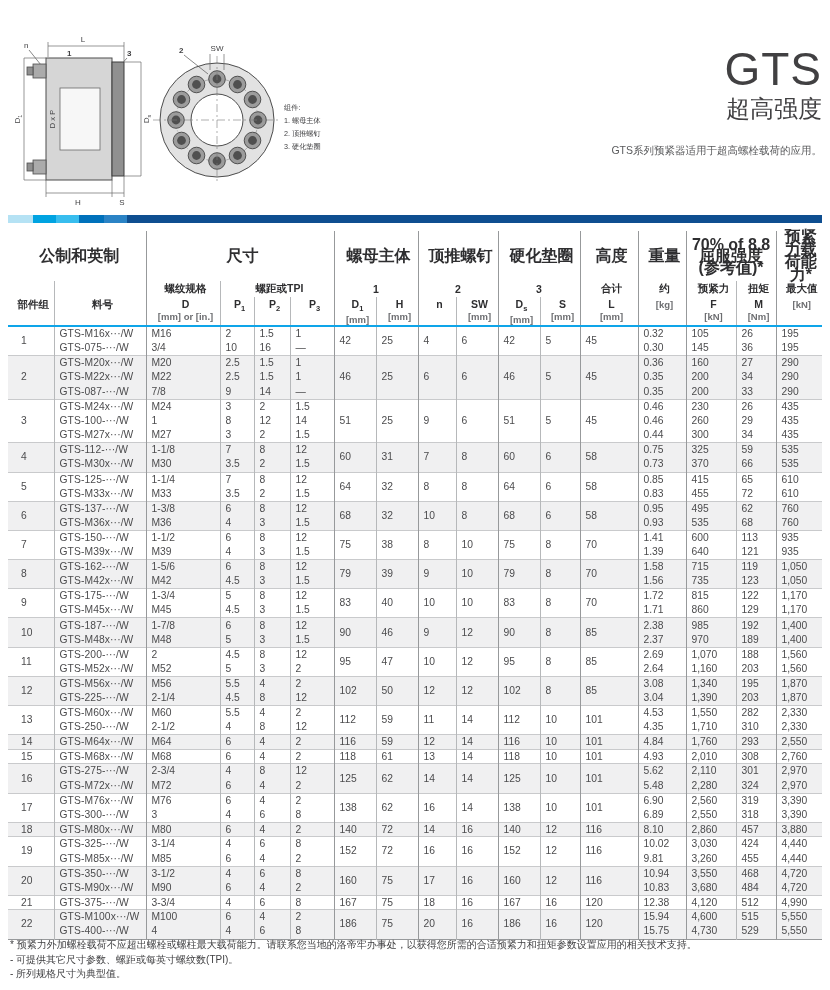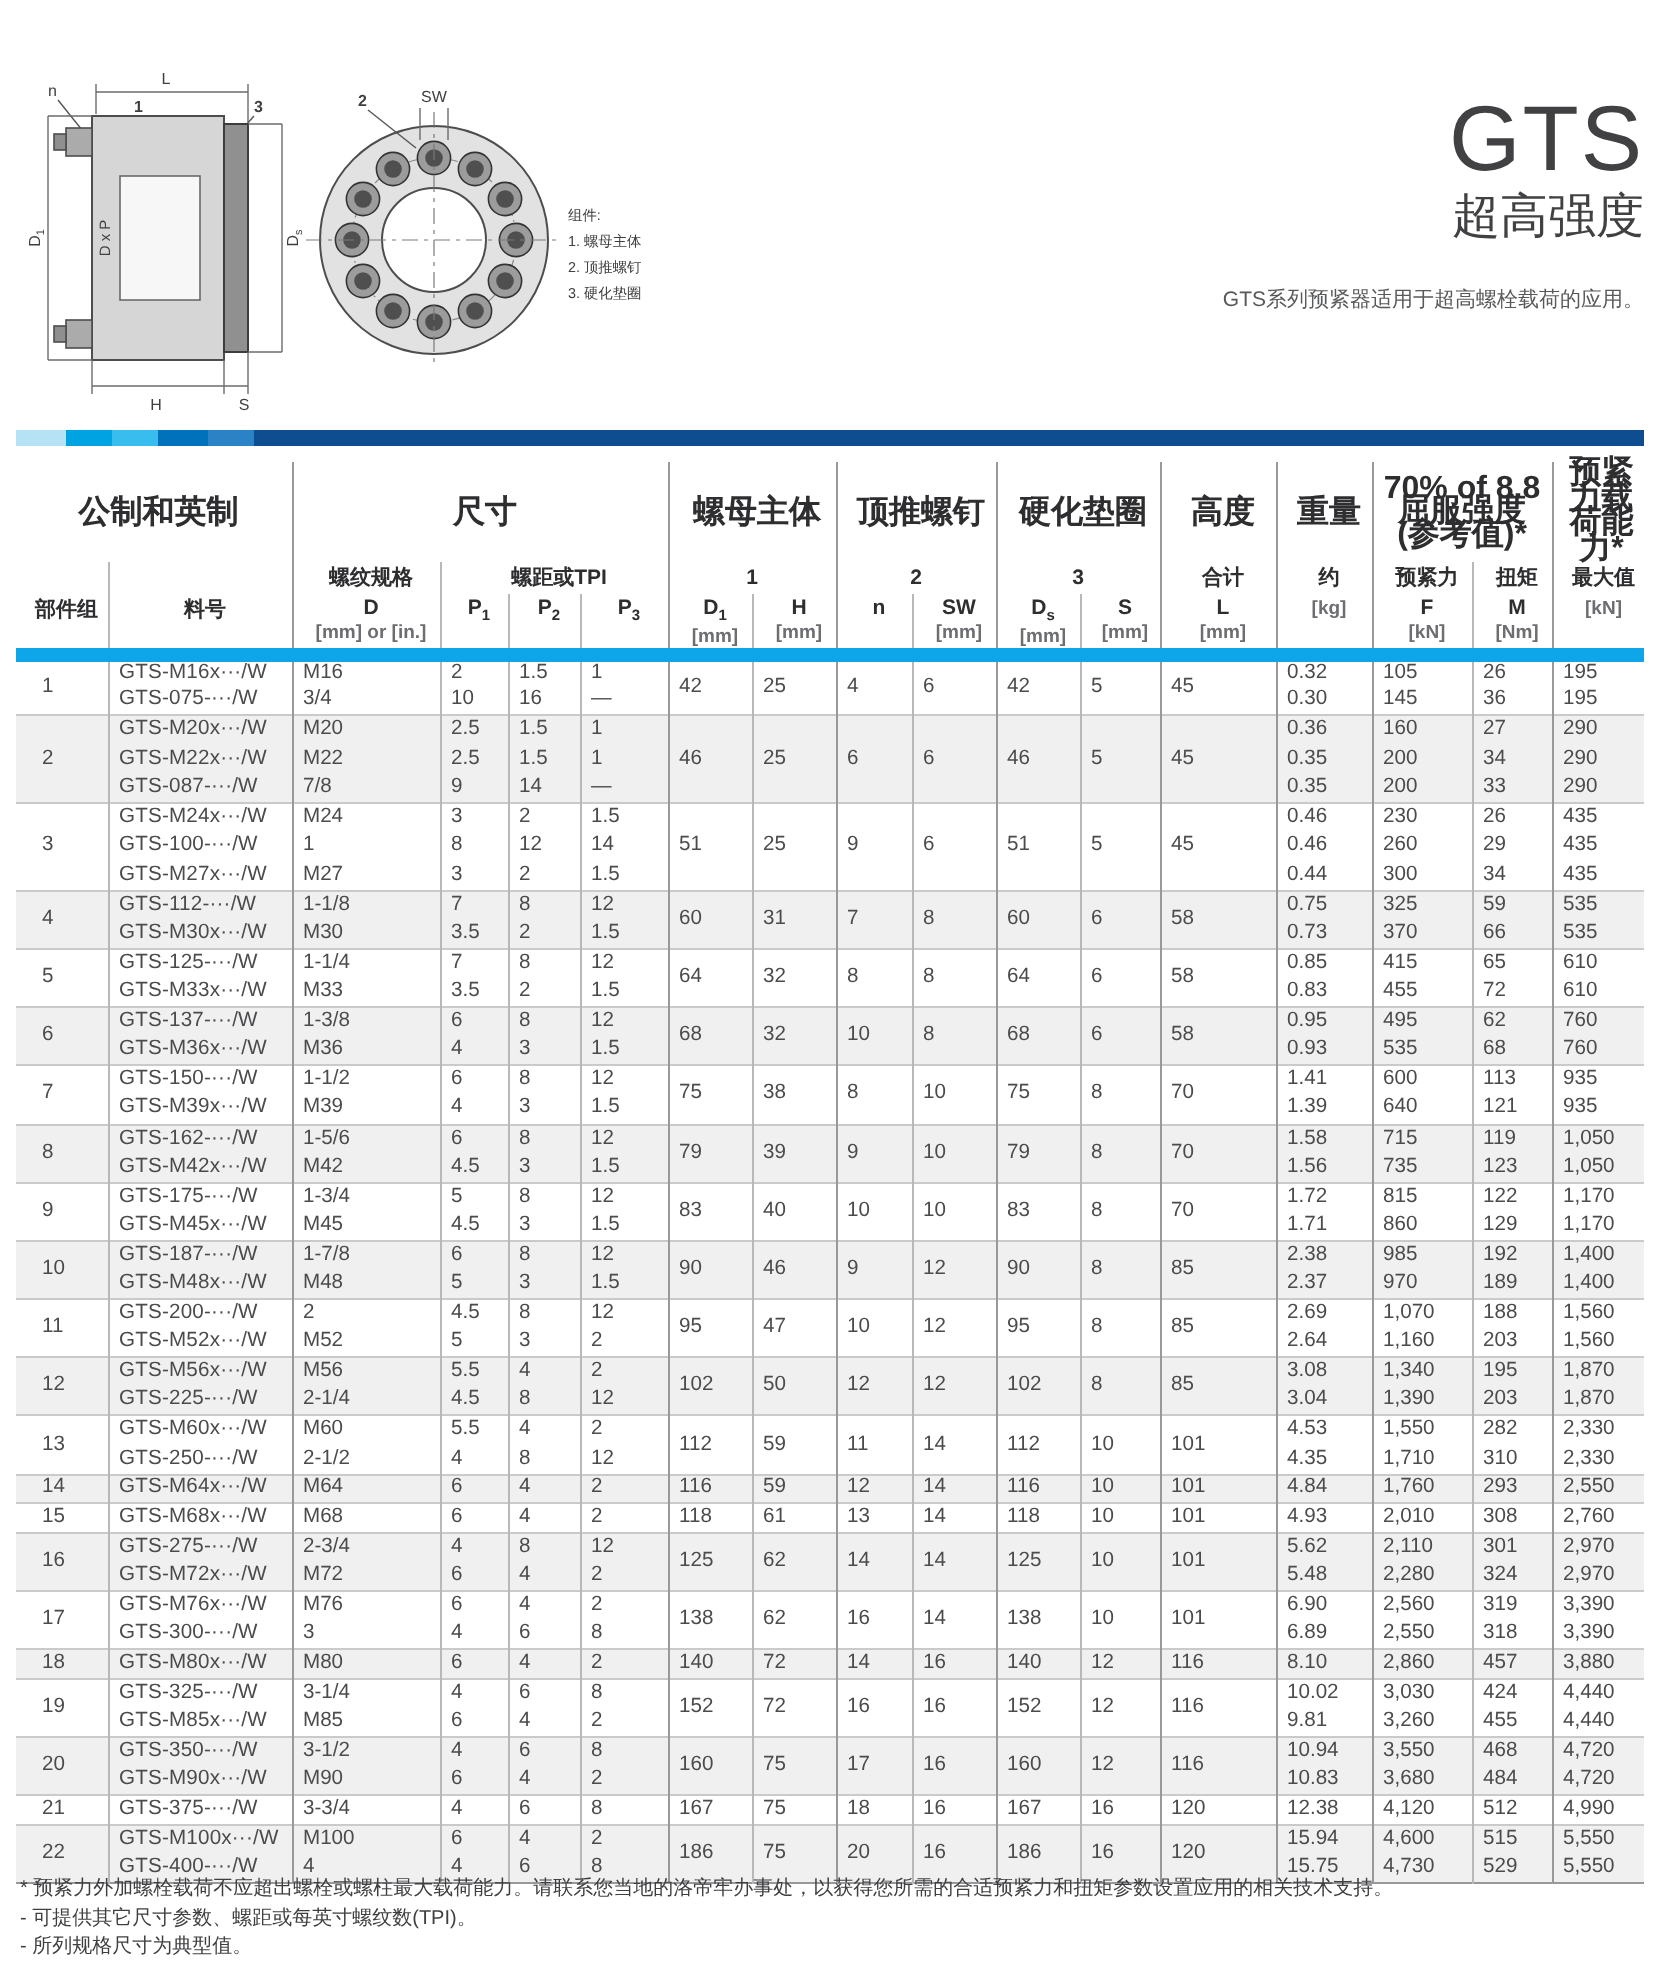--- a/index.html
+++ b/index.html
@@ -16,21 +16,21 @@
 
   .colorbar { position: absolute; left: 8px; top: 215px; width: 814px; height: 8px; display: flex; }
   .colorbar .seg { height: 8px; }
   .colorbar .seg:last-child { flex: 1; }
 
   .tablewrap { position: absolute; left: 8px; top: 231px; width: 814px; }
   table { border-collapse: collapse; table-layout: fixed; width: 814px; border-bottom: 1px solid #97999b; }
   th { font-weight: bold; color: #2e2e30; text-align: center; padding: 0 0 0 5px; }
   .hr1 th { height: 35px; font-size: 16px; vertical-align: middle; }
   .hr2 th { height: 16px; font-size: 10.5px; vertical-align: middle; }
-  .hr3 th { height: 26px; font-size: 10.5px; vertical-align: top; padding-top: 1px; border-bottom: 7px solid #0ea5e9; }
+  .hr3 th { height: 26px; font-size: 10.5px; vertical-align: top; padding-top: 1px; border-bottom: 2px solid #0ea5e9; }
   .unit { display: block; font-weight: bold; font-size: 9.5px; color: #6d6e71; margin-top: 1px; }
   sub { font-size: 7.5px; }
   .ctr { text-align: center; padding-left: 0; }
   .yield { font-size: 10px; line-height: 11.5px; text-align: center; padding: 0; }
   .yield span { display: block; }
   .cap { font-size: 10.5px; line-height: 12.5px; padding-right: 2px; }
   .bl { border-left: 1px solid #b6b8ba; }
   .bM { border-left: 1px solid #97999b; }
 
   tbody td { height: 14.6px; font-size: 10.3px; color: #4b4b4d; padding: 0 0 0 5px;

